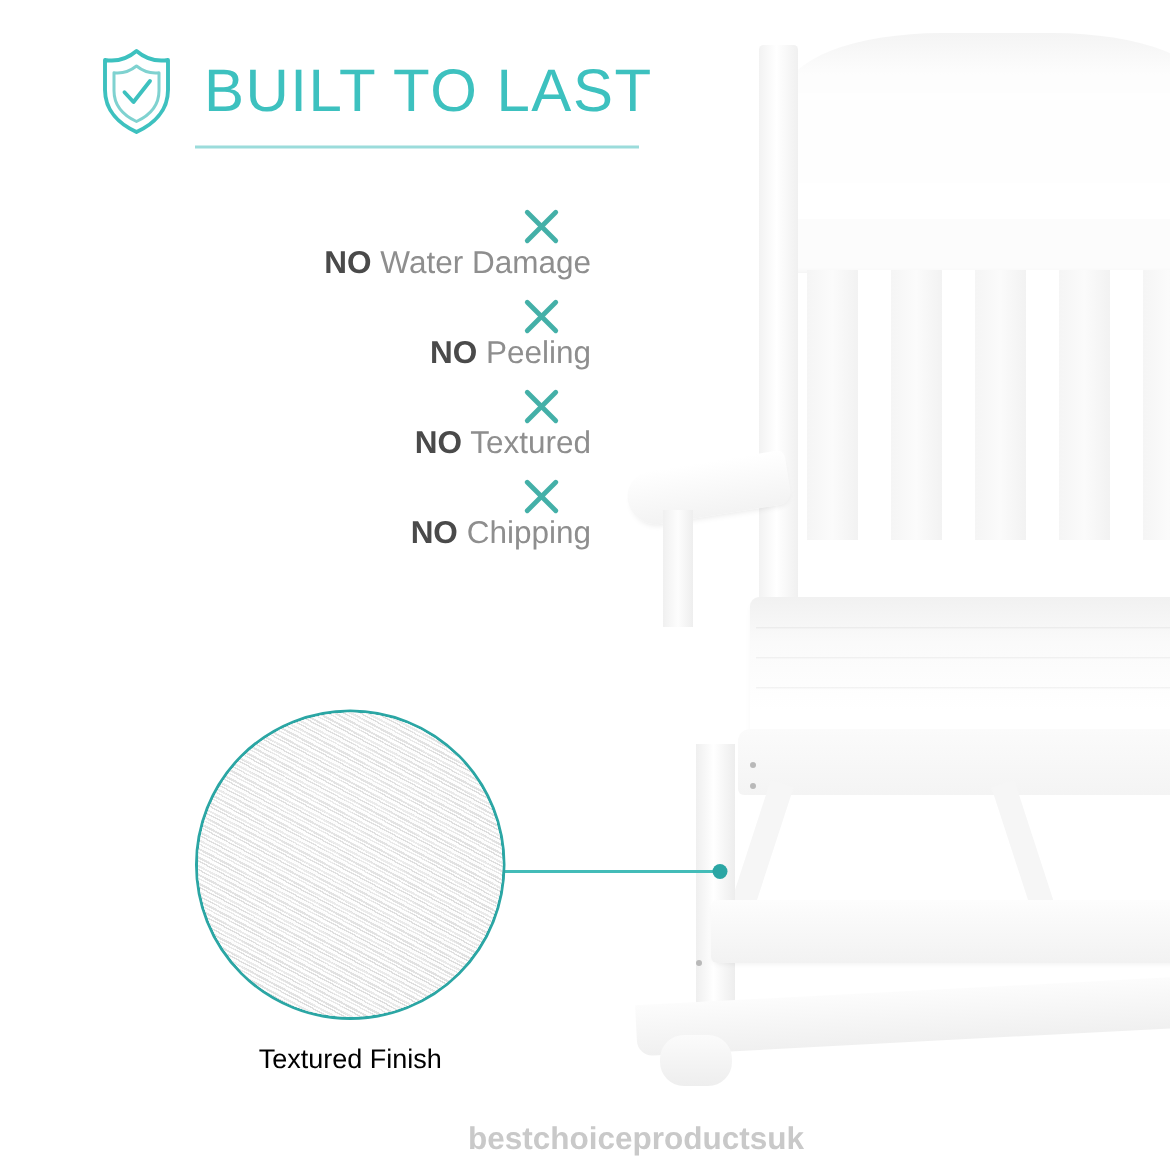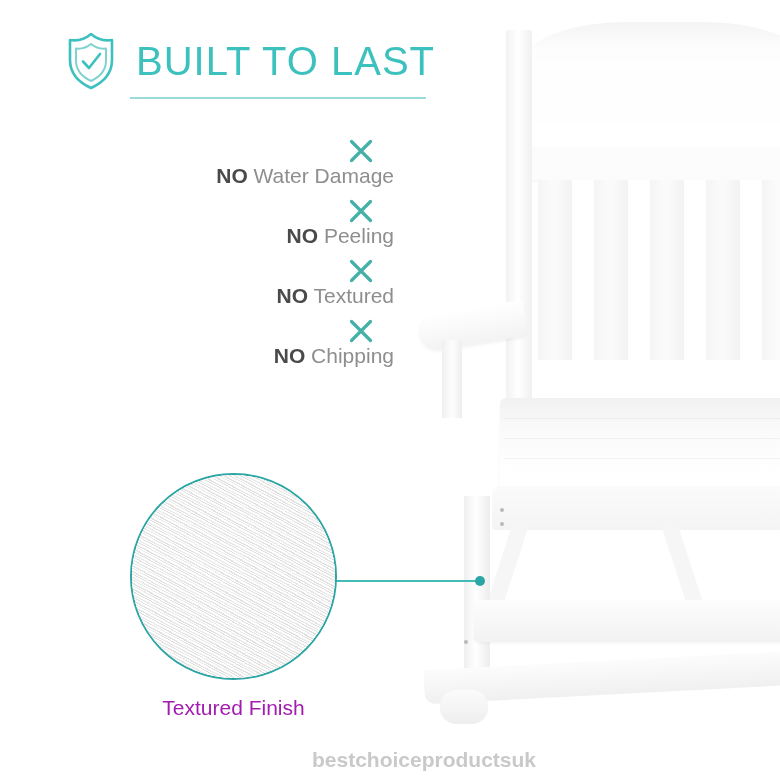--- a/index.html
+++ b/index.html
@@ -270,22 +270,22 @@
     left: 441px; top: 576px;
     width: 10px; height: 10px;
     border-radius: 50%;
     background: #2ba6a4;
   }
   .texture-caption {
     position: absolute;
     left: 96px; top: 696px;
     width: 207px;
     text-align: center;
-    font-size: 21px;
-    color: #a21caf;
+    font-size: 18px;
+    color: #000000;
   }
 
   
   .watermark {
     position: absolute;
     left: 0; top: 748px;
     width: 780px;
     text-align: center;
     font-size: 21px;
     font-weight: bold;

